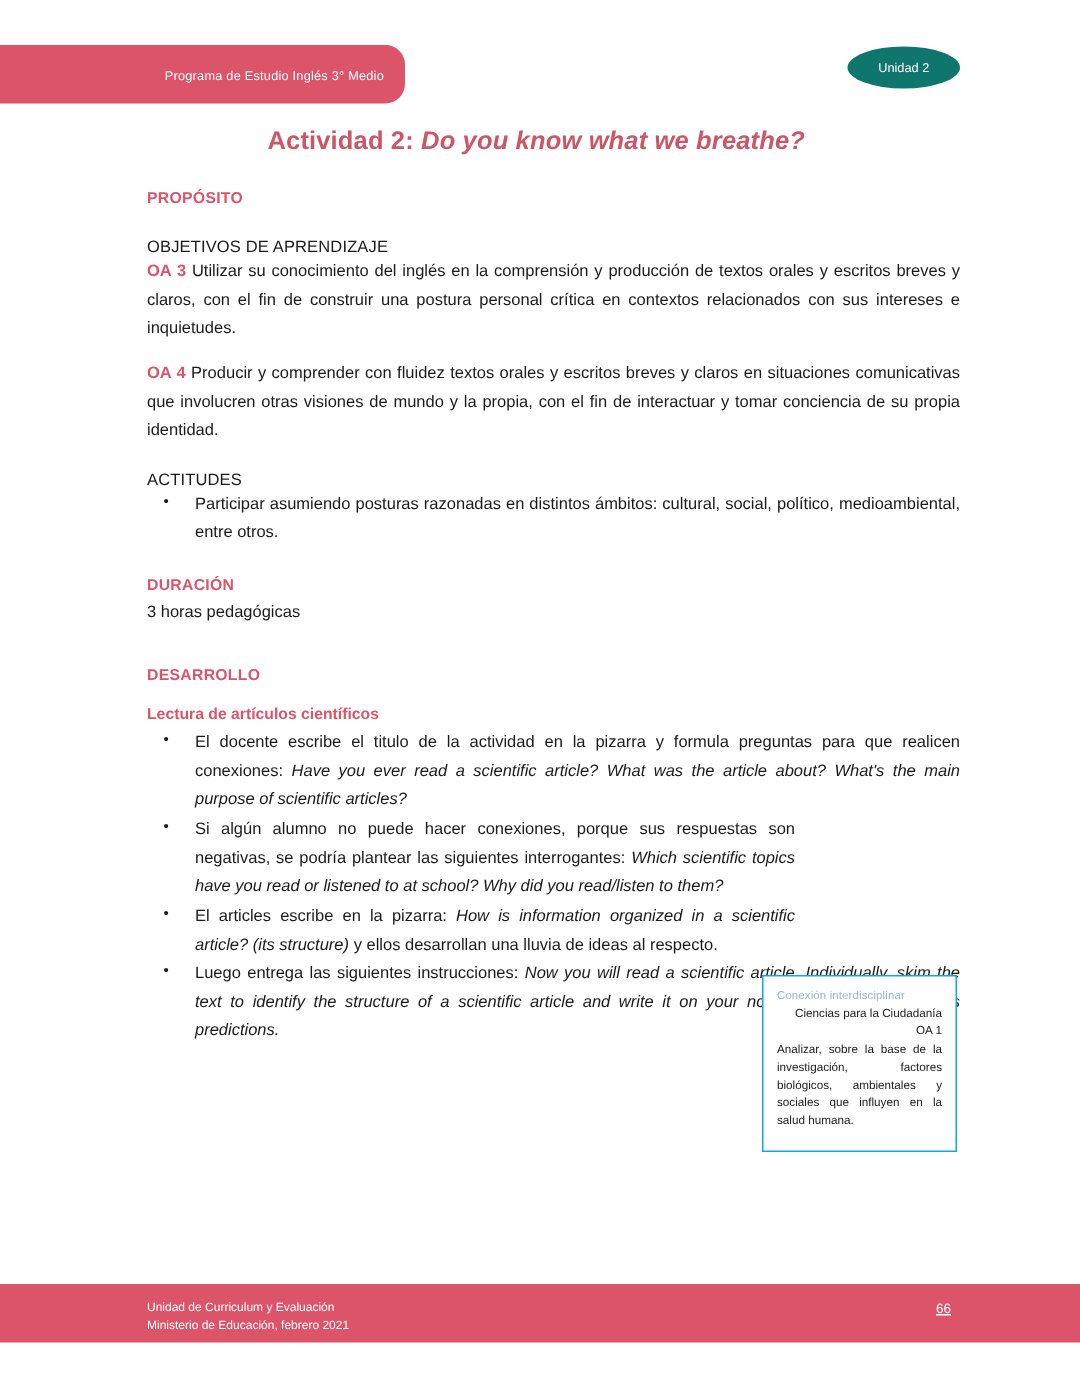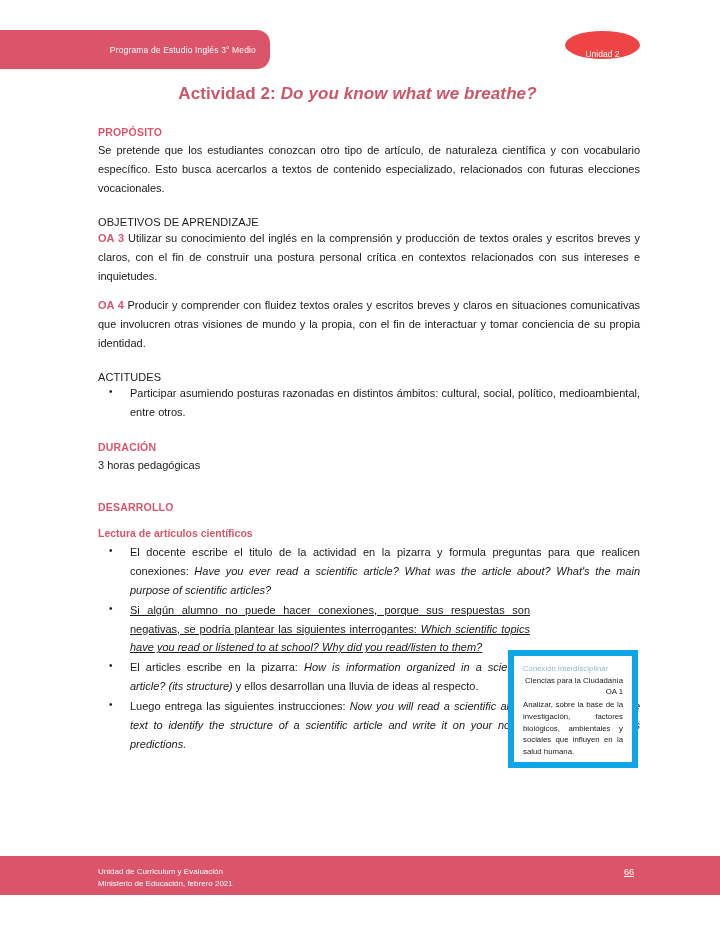--- a/index.html
+++ b/index.html
@@ -38,24 +38,24 @@
     letter-spacing: 0.15px;
     white-space: nowrap;
   }
 
   .unit-pill {
     position: absolute;
     top: 31px;
     left: 565px;
     width: 75px;
     height: 28px;
-    background: #ef4444;
+    background: #0f766e;
     border-radius: 50%;
     display: flex;
-    align-items: flex-end;
+    align-items: center;
     justify-content: center;
   }
   .unit-pill-label {
     color: #ffffff;
     font-size: 8.5px;
     white-space: nowrap;
   }
 
   
   .page-title {
@@ -136,31 +136,31 @@
     content: "\2022";
     position: absolute;
     left: 11px;
     top: -1px;
     font-size: 10px;
     color: #1a1a1a;
   }
   li i, p.body i { font-style: italic; }
 
   
-  li.narrow { width: 400px; text-align: justify; text-decoration: underline; }
+  li.narrow { width: 400px; text-align: justify; }
   li.narrow-mid { width: 400px; text-align: justify; }
 
   
   .aside-box {
     position: absolute;
     left: 508px;
     top: 650px;
     width: 130px;
     height: 118px;
-    border: 6px solid #0ea5e9;
+    border: 1px solid #0ea5e9;
     box-sizing: border-box;
     padding: 8px 9px 6px 9px;
     background: #ffffff;
   }
   .aside-title {
     font-size: 7.6px;
     color: #8fb4d4;
     margin: 0 0 2px 0;
     letter-spacing: 0.1px;
   }
@@ -216,21 +216,20 @@
   <span class="unit-pill-label">Unidad 2</span>
 </div>
 
 <div class="page-title">
   <span>Actividad 2: </span><span class="title-em">Do you know what we breathe?</span>
 </div>
 
 <div class="content">
 
   <div class="sec-head">PROPÓSITO</div>
-  <p class="body">Se pretende que los estudiantes conozcan otro tipo de artículo, de naturaleza científica y con vocabulario específico. Esto busca acercarlos a textos de contenido especializado, relacionados con futuras elecciones vocacionales.</p>
 
   <div class="spacer-md"></div>
 
   <div class="sec-head-dark">OBJETIVOS DE APRENDIZAJE</div>
   <p class="body"><span class="oa-tag">OA 3</span><span> Utilizar su conocimiento del inglés en la comprensión y producción de textos orales y escritos breves y claros, con el fin de construir una postura personal crítica en contextos relacionados con sus intereses e inquietudes.</span></p>
 
   <div class="spacer-sm"></div>
 
   <p class="body"><span class="oa-tag">OA 4</span><span> Producir y comprender con fluidez textos orales y escritos breves y claros en situaciones comunicativas que involucren otras visiones de mundo y la propia, con el fin de interactuar y tomar conciencia de su propia identidad.</span></p>
 

